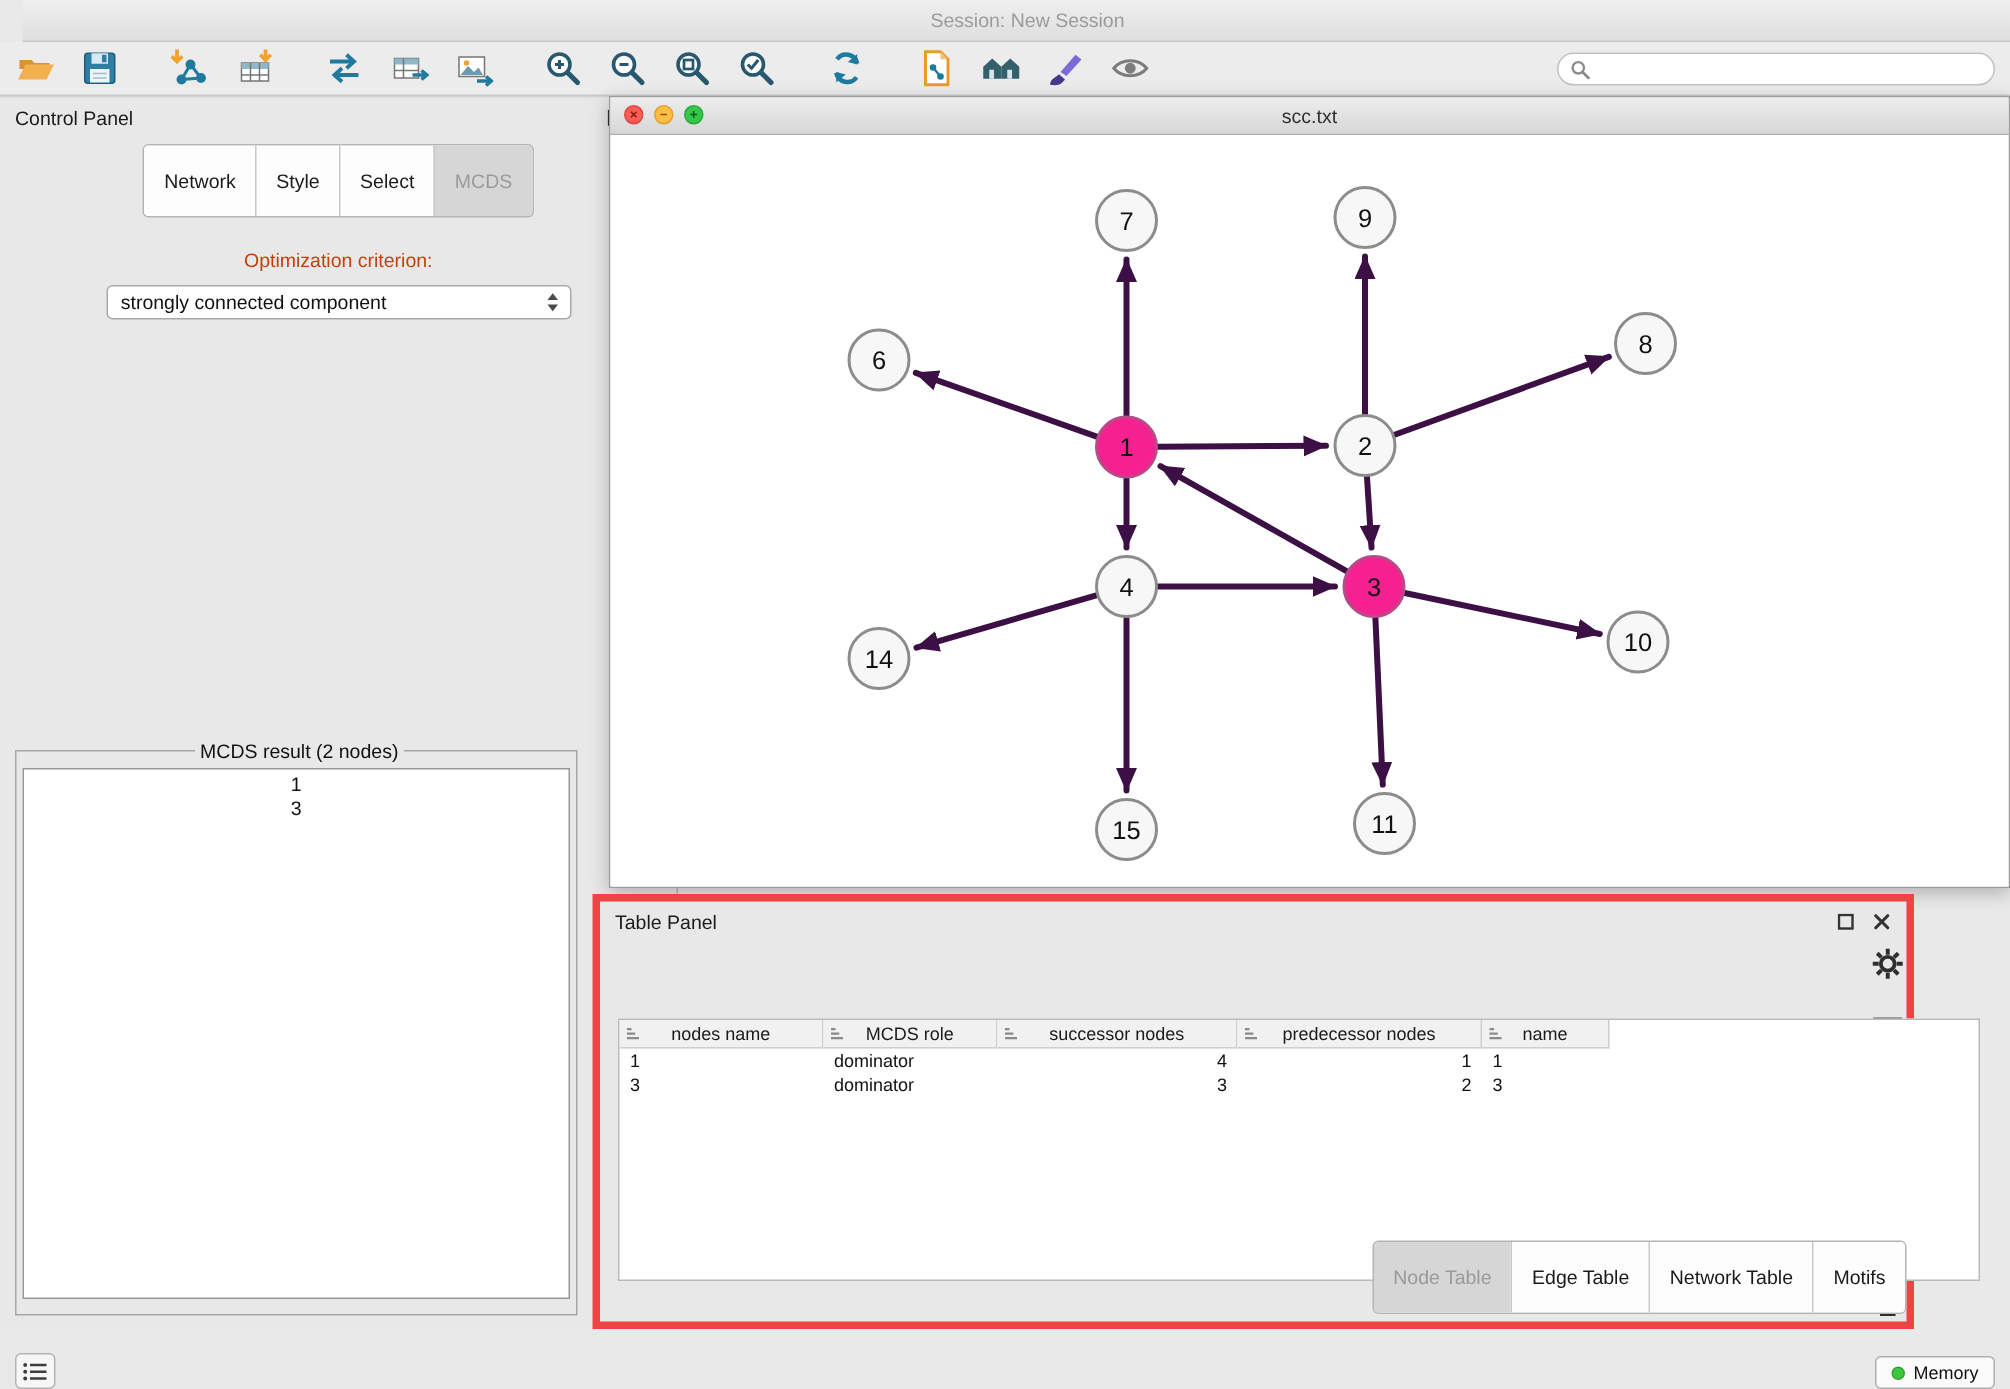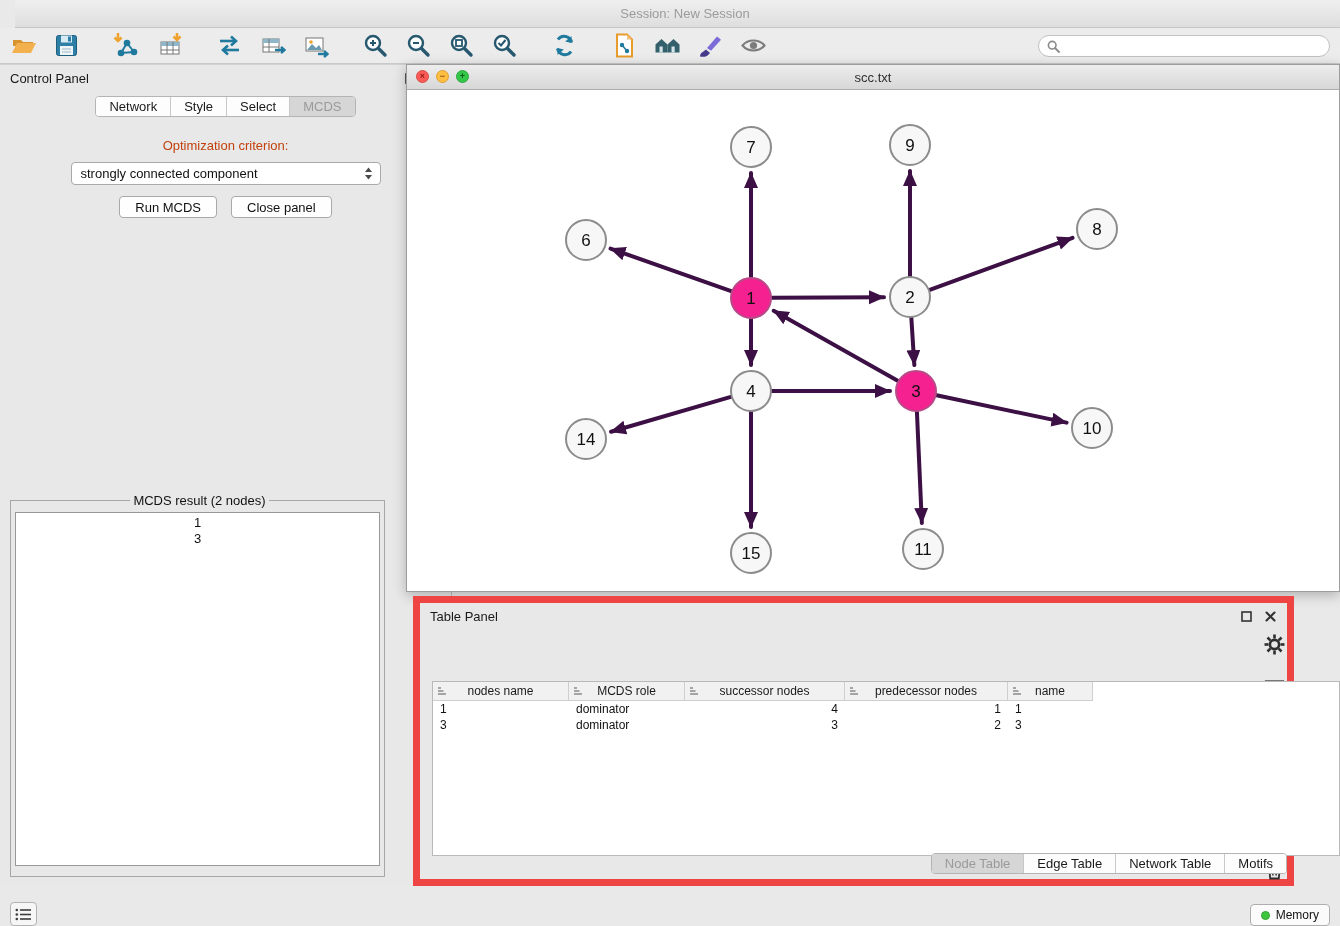--- a/index.html
+++ b/index.html
@@ -22,21 +22,21 @@
   .searchbox { position:absolute; right:10px; top:7px; width:292px; height:22px; background:#fff;
     border:1px solid #c2c2c2; border-radius:12px; display:flex; align-items:center; padding:0 8px; gap:5px; }
   .searchbox input { border:none; outline:none; flex:1; font-size:13px; background:transparent; font-family:inherit; }
 
   
   .panel-header { height:26px; display:flex; align-items:center; padding:0 10px; font-size:13px; color:#1a1a1a; }
   .panel-controls { margin-left:auto; display:flex; gap:11px; align-items:center; }
   .pc-btn { background:none; border:none; width:13px; height:13px; display:flex; align-items:center; justify-content:center; cursor:default; }
 
   .seg { display:inline-flex; border:1px solid #b4b4b4; border-radius:4px; overflow:hidden; background:#fdfdfd; }
-  .seg .seg-item { padding:2px 13px; font-size:13px; color:#1a1a1a; background:#fdfdfd;
+  .seg .seg-item { padding:16px 13px; font-size:13px; color:#1a1a1a; background:#fdfdfd;
     border-left:1px solid #c8c8c8; cursor:default; white-space:nowrap; }
   .seg .seg-item:first-child { border-left:none; }
   .seg .seg-item.active { background:#d6d6d6; color:#9a9a9a; }
 
   
   .control-panel { position:absolute; left:0; top:64px; width:452px; height:822px;
     background:#e8e8e8; border-right:1px solid #bcbcbc; border-top:1px solid #d2d2d2; }
   .cp-tabs { display:flex; justify-content:center; margin-top:5px; }
   .opt-label { text-align:center; font-size:13px; color:#c2410c; margin-top:21px; }
   .dropdown { margin:9px auto 0; width:310px; height:23px; background:#fff; border:1px solid #a9a9a9;
@@ -60,22 +60,22 @@
   .traffic { position:absolute; left:9px; top:5px; display:flex; gap:7px; }
   .tl { width:13px; height:13px; border-radius:50%; display:flex; align-items:center; justify-content:center;
     font-size:9px; font-weight:bold; line-height:1; border:1px solid; padding:0; cursor:default; }
   .tl.red { background:#fc5b57; border-color:#d84b41; color:#8e1b10; }
   .tl.yellow { background:#fdbe41; border-color:#dfa133; color:#90570b; }
   .tl.green { background:#34c84a; border-color:#2ca73d; color:#0c5c17; }
   .net-title { font-size:13px; color:#2e2e2e; }
   .net-canvas { width:932px; height:501px; background:#ffffff; }
 
   
-  .table-panel { position:absolute; left:413px; top:596px; width:881px; height:290px;
-    background:#e8e8e8; border:7px solid #ef4444; }
+  .table-panel { position:absolute; left:395px; top:596px; width:881px; height:290px;
+    background:#e8e8e8; border:5px solid #ef4444; }
   .tp-toolbar { display:flex; align-items:flex-end; height:38px; margin-top:4px; padding-left:18px; gap:22px;flex-direction:column; }
   .tp-tbtn { background:none; border:none; width:26px; height:26px; display:flex; align-items:center; justify-content:center; cursor:default; }
   .fx-label { font-family:"DejaVu Serif", serif; font-style:italic; font-size:17px; color:#b2b2b2; }
   .tp-table { position:absolute; left:12px; top:78px; width:908px; height:175px;
     background:#fff; border:1px solid #b9b9b9; overflow:hidden; }
   .thead { display:flex; height:19px; }
   .th { position:relative; background:#f1f1f1; border-right:1px solid #cfcfcf; border-bottom:1px solid #cfcfcf;
     display:flex; align-items:center; justify-content:center; font-size:12px; color:#1a1a1a; }
   .th .sorticon { position:absolute; left:4px; top:4px; }
   .trow { display:flex; height:16px; align-items:center; }
@@ -299,24 +299,20 @@
       <span class="dd-arrows">
         <svg width="9" height="6" viewBox="0 0 9 6">
             <path d="M1 5 L4.5 0.5 L8 5z" fill="#4a4a4a"></path>
           </svg>
         <svg width="9" height="6" viewBox="0 0 9 6">
             <path d="M1 1 L4.5 5.5 L8 1z" fill="#4a4a4a"></path>
           </svg>
       </span>
     </div>
 
-    <div class="cp-buttons">
-      <button>Run MCDS</button>
-      <button>Close panel</button>
-    </div>
 
     <fieldset class="result-box">
       <legend>MCDS result (2 nodes)</legend>
       <div class="result-list">
         <div class="result-item">1</div>
         <div class="result-item">3</div>
       </div>
     </fieldset>
   </div>
 

